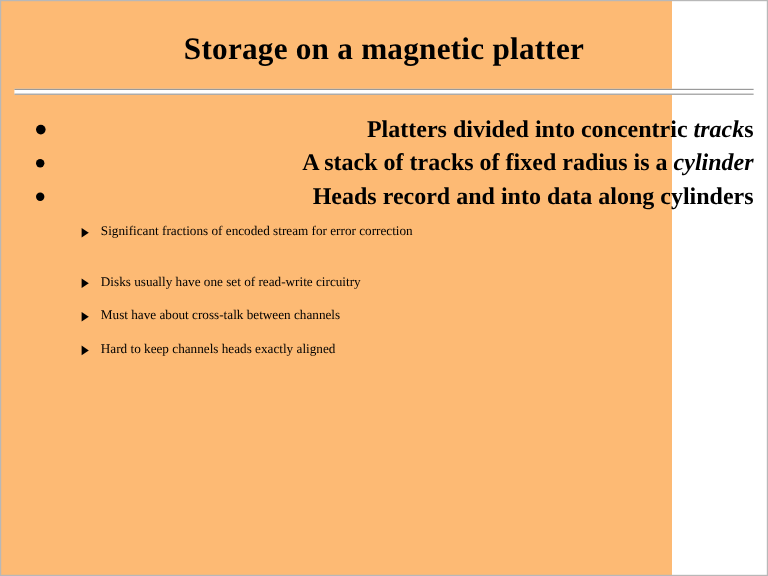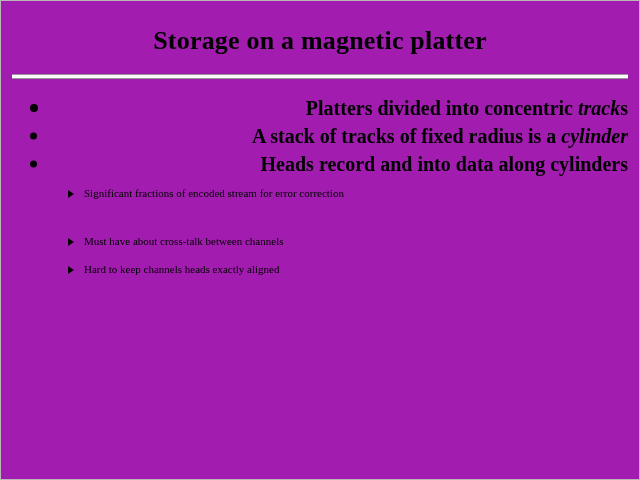--- a/index.html
+++ b/index.html
@@ -9,24 +9,24 @@
   body {
     width: 640px;
     height: 480px;
     background: #ffffff;
     font-family: "Liberation Serif", serif;
     color: #000000;
     overflow: hidden;
   }
   .slide {
     position: relative;
-    width: 640px;
+    width: 560px;
     height: 480px;
     box-sizing: border-box;
-    background: #a21caf;
+    background: #fdba74;
   }
   .slide-border {
     position: absolute;
     left: 0;
     top: 0;
     width: 640px;
     height: 480px;
     border: 1px solid #b8b8b8;
     box-sizing: border-box;
     pointer-events: none;
@@ -144,20 +144,24 @@
     <div class="bullet-l2">
       <span class="tri"></span>
       <span>Significant fractions of encoded stream for error correction</span>
     </div>
 
     <div class="spacer-md"></div>
 
 
     <div class="spacer-md"></div>
 
+    <div class="bullet-l2">
+      <span class="tri"></span>
+      <span>Disks usually have one set of read-write circuitry</span>
+    </div>
 
     <div class="spacer-sm"></div>
 
     <div class="bullet-l2">
       <span class="tri"></span>
       <span>Must have about cross-talk between channels</span>
     </div>
 
     <div class="spacer-sm"></div>
 

